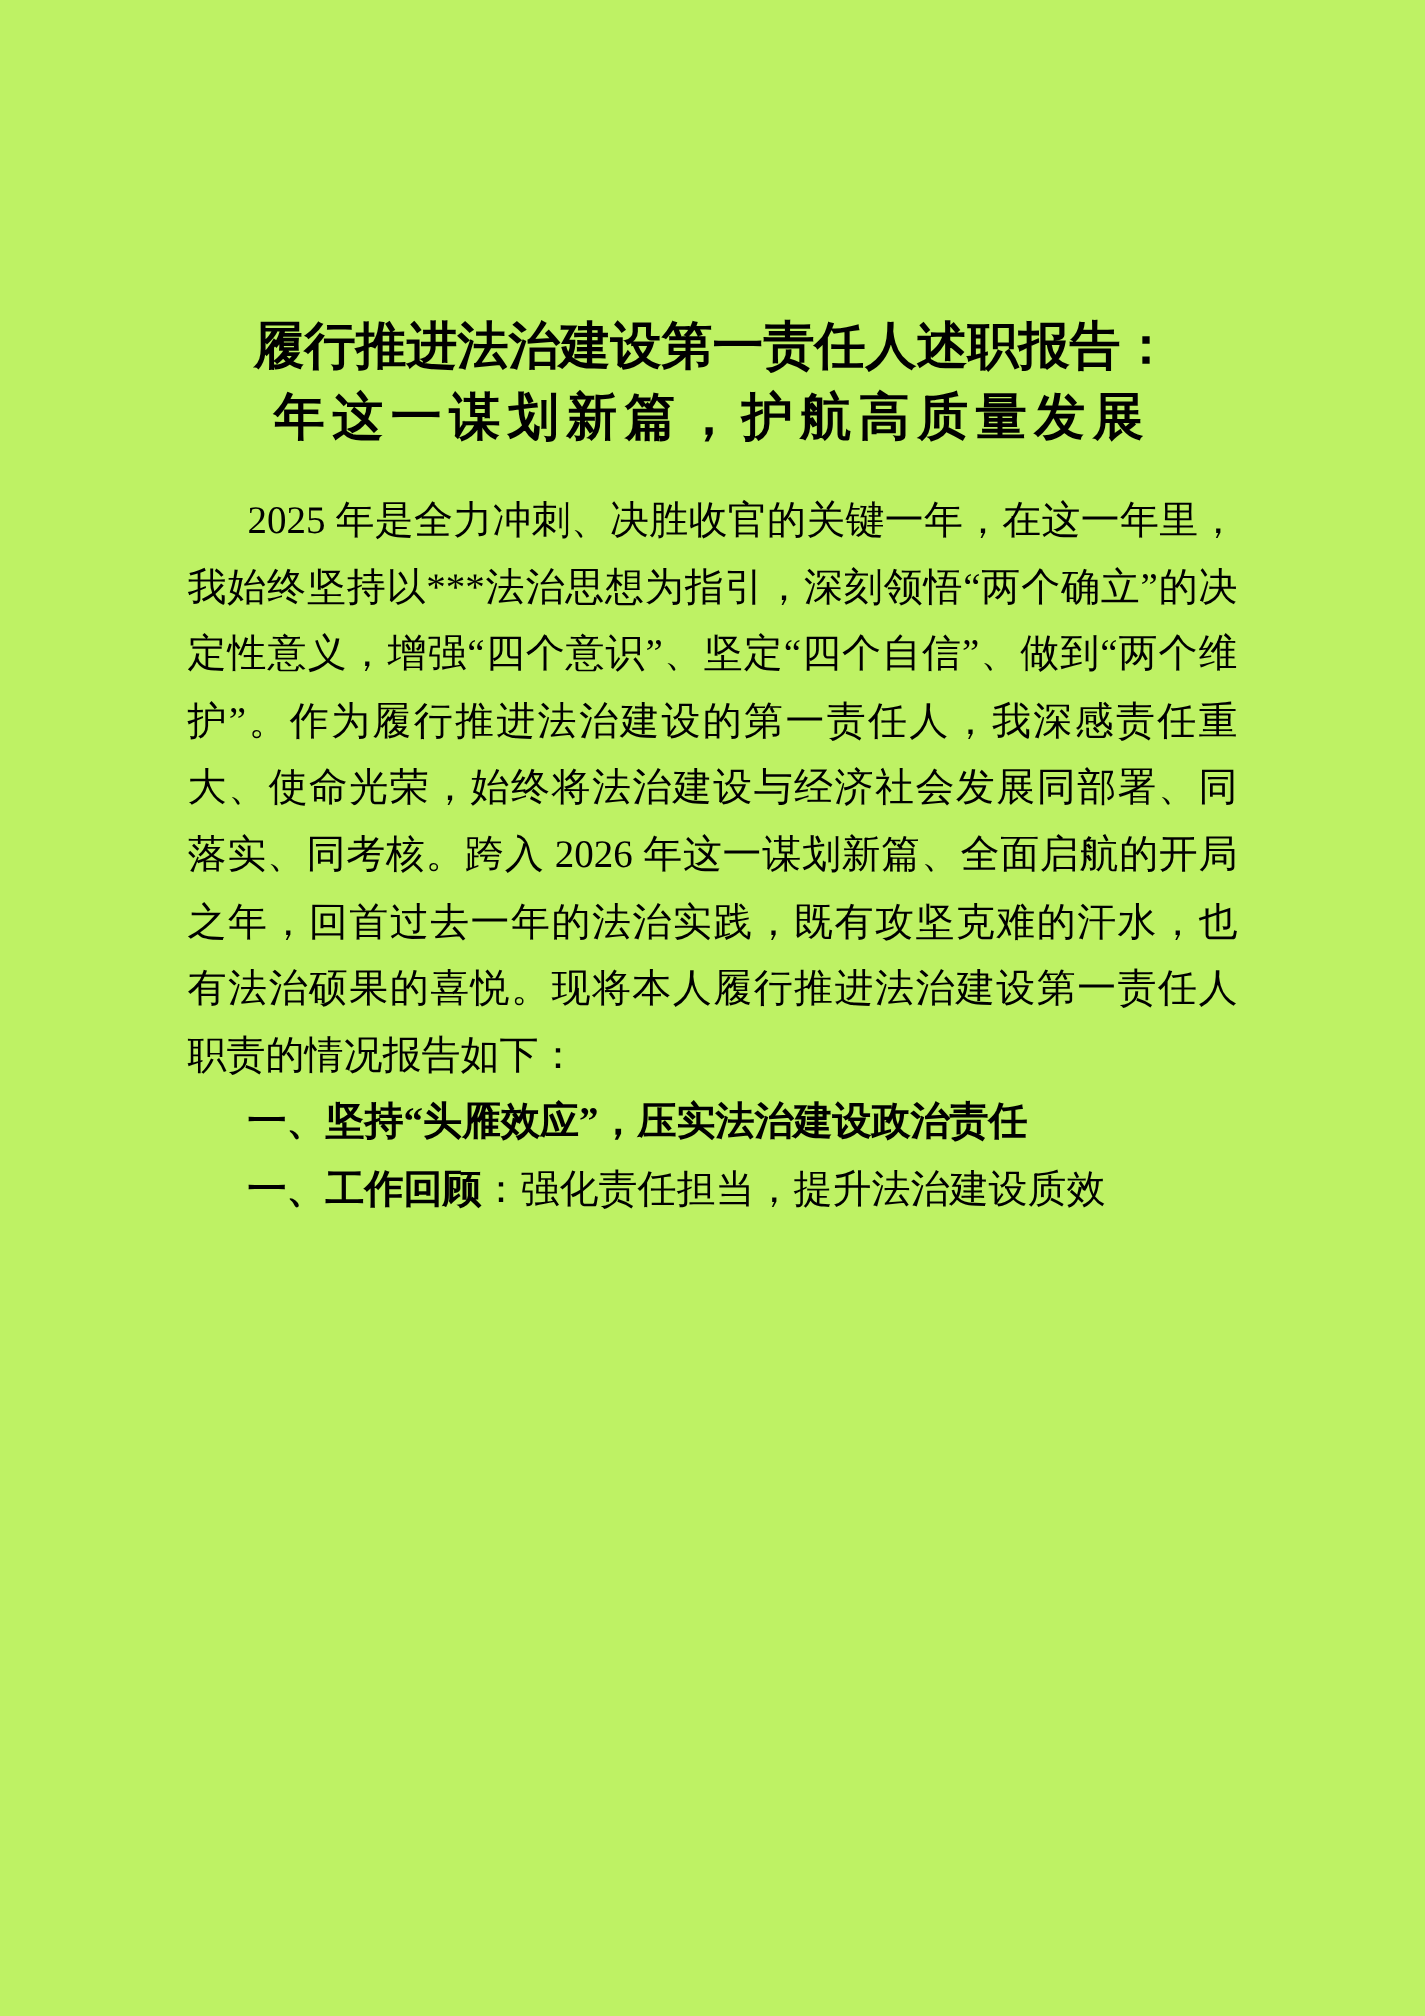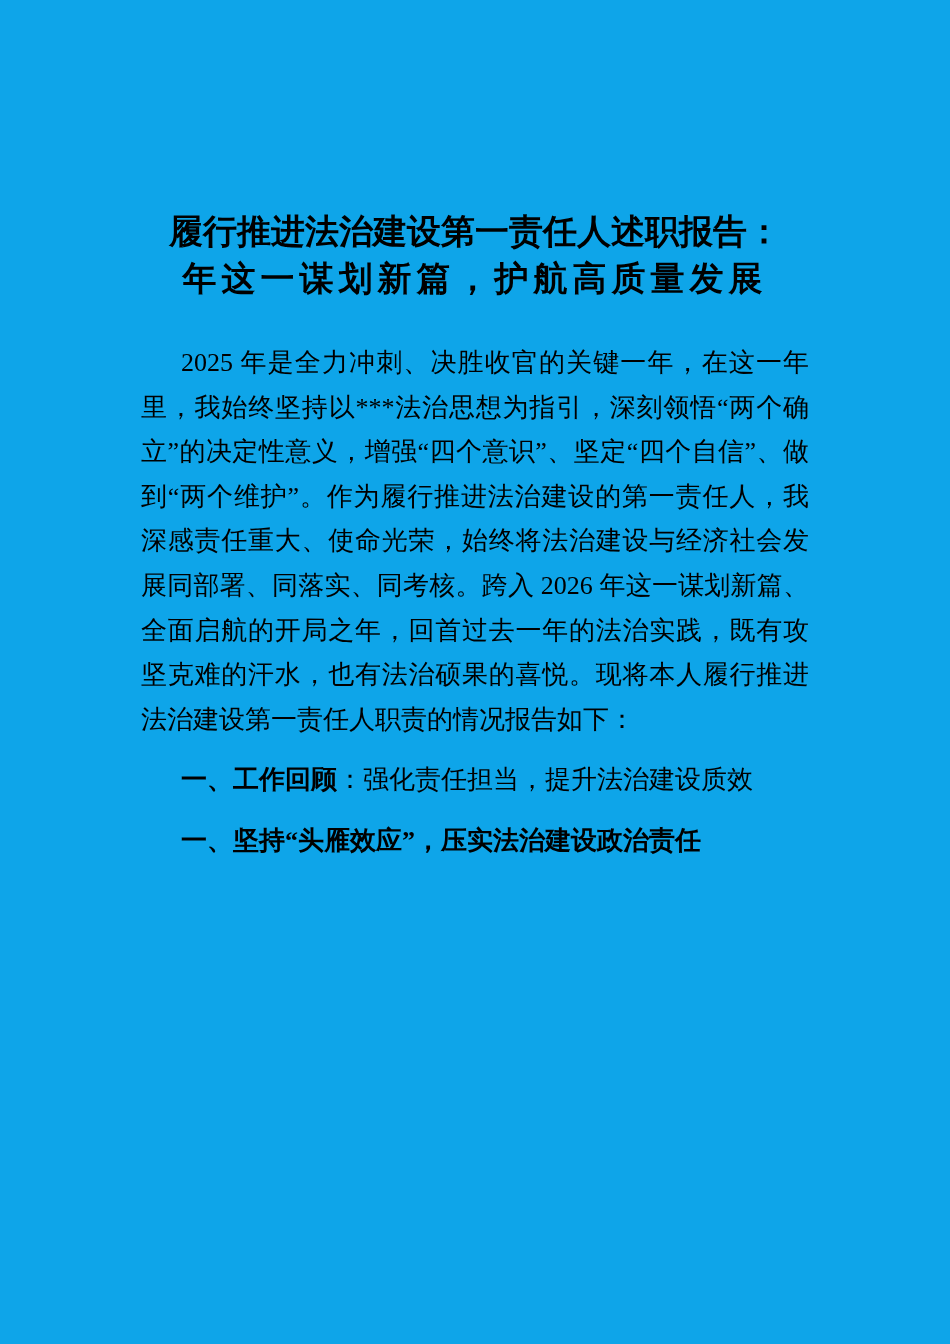--- a/index.html
+++ b/index.html
@@ -4,21 +4,21 @@
 <style>
   html, body {
     margin: 0;
     padding: 0;
     background: #ffffff;
   }
   .page {
     position: relative;
     width: 950px;
     height: 1344px;
-    background: #0ea5e9;
+    background: #bef264;
     color: #000000;
     font-family: "Liberation Serif", "DejaVu Serif", serif;
     overflow: hidden;
   }
   .doc-title {
     position: absolute;
     left: 125px;
     top: 208px;
     width: 700px;
     font-size: 34px;
@@ -34,21 +34,21 @@
     position: absolute;
     left: 125px;
     top: 325px;
     width: 700px;
     font-size: 26px;
     line-height: 44.6px;
     text-align: justify;
     text-justify: inter-ideograph;
   }
   .doc-body p {
-    margin: 16px;
+    margin: 0;
     padding: 0;
     text-indent: 40px;
   }
   .run-bold {
     font-weight: bold;
   }
 </style>
 </head>
 <body>
 
@@ -56,20 +56,20 @@
 
   <div class="doc-title">
     <span class="title-line1">履行推进法治建设第一责任人述职报告：</span><br>
     <span class="title-line2">年这一谋划新篇，护航高质量发展</span>
   </div>
 
   <div class="doc-body">
 
     <p><span>2025 年是全力冲刺、决胜收官的关键一年，在这一年里，我始终坚持以***法治思想为指引，深刻领悟“两个确立”的决定性意义，增强“四个意识”、坚定“四个自信”、做到“两个维护”。作为履行推进法治建设的第一责任人，我深感责任重大、使命光荣，始终将法治建设与经济社会发展同部署、同落实、同考核。跨入 2026 年这一谋划新篇、全面启航的开局之年，回首过去一年的法治实践，既有攻坚克难的汗水，也有法治硕果的喜悦。现将本人履行推进法治建设第一责任人职责的情况报告如下：</span></p>
 
+    <p><span class="run-bold">一、坚持“头雁效应”，压实法治建设政治责任</span></p>
+
     <p><span class="run-bold">一、工作回顾</span><span>：强化责任担当，提升法治建设质效</span></p>
-
-    <p><span class="run-bold">一、坚持“头雁效应”，压实法治建设政治责任</span></p>
 
 
   </div>
 
 </div>
 
 </body></html>

